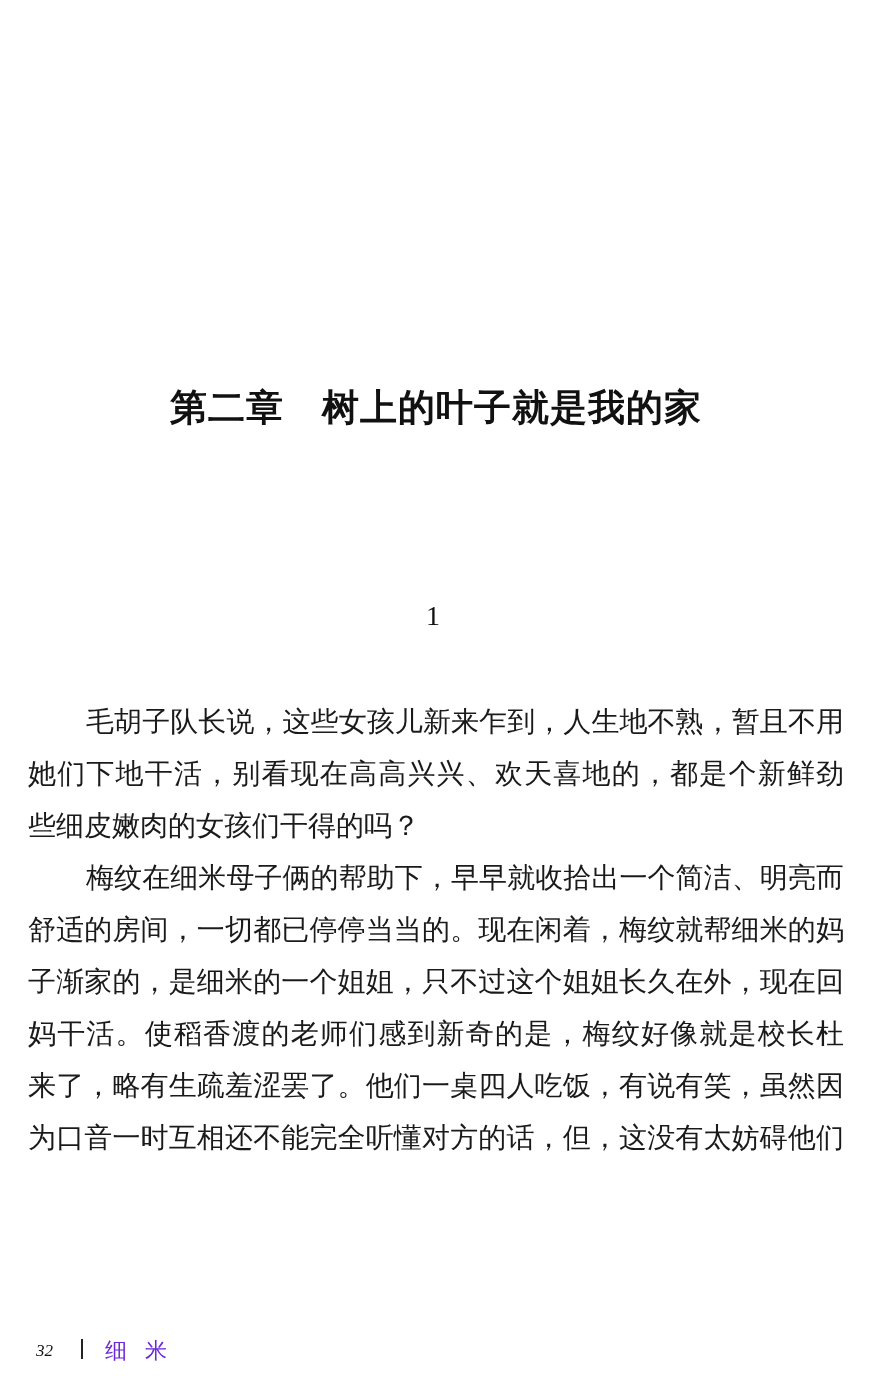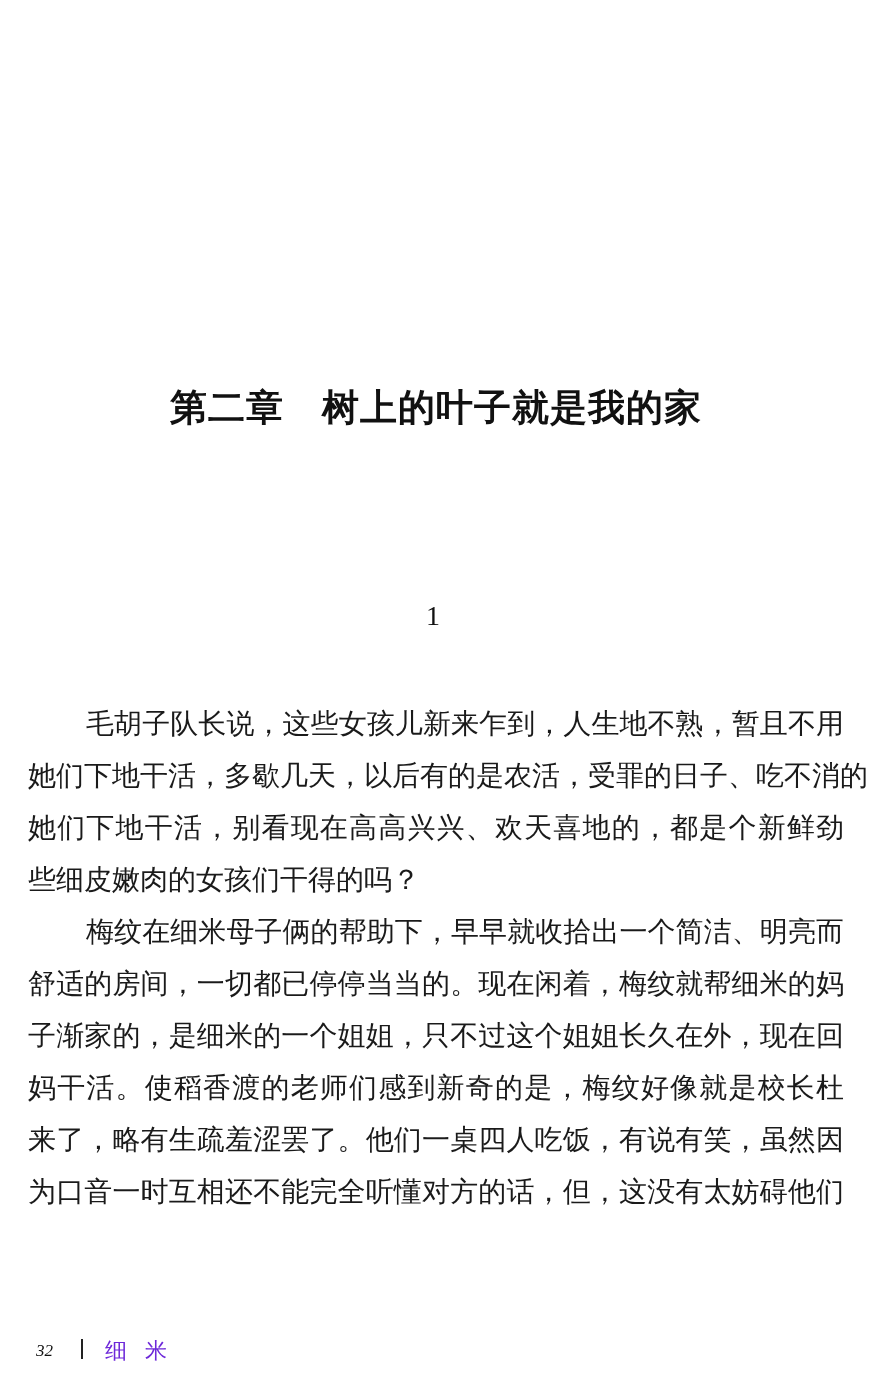--- a/index.html
+++ b/index.html
@@ -44,21 +44,21 @@
     font-family: "Liberation Serif", "DejaVu Serif", serif;
     font-size: 28px;
     line-height: 36px;
     color: #111;
   }
   .body-text {
     position: absolute;
     top: 698px;
     left: 28px;
     width: 816px;
-    font-family: Liberation Serif, serif;
+    font-family: Liberation Mono, monospace;
     font-size: 28px;
     line-height: 52px;
     color: #1a1a1a;
   }
   .line {
     display: block;
     height: 52px;
     white-space: nowrap;
     text-align: justify;
     text-align-last: justify;
@@ -105,21 +105,20 @@
 
 <div class="page">
 
   <div class="chapter-title">第二章　树上的叶子就是我的家</div>
 
   <div class="section-number">1</div>
 
   <div class="body-text">
     <div>
       <span class="line indent">毛胡子队长说，这些女孩儿新来乍到，人生地不熟，暂且不用</span>
-      <span class="line">她们下地干活，多歇几天，以后有的是农活，受罪的日子、吃不消的</span>
       <span class="line">她们下地干活，别看现在高高兴兴、欢天喜地的，都是个新鲜劲</span>
       <span class="line last">些细皮嫩肉的女孩们干得的吗？</span>
     </div>
     <div>
       <span class="line indent">梅纹在细米母子俩的帮助下，早早就收拾出一个简洁、明亮而</span>
       <span class="line">舒适的房间，一切都已停停当当的。现在闲着，梅纹就帮细米的妈</span>
       <span class="line">子渐家的，是细米的一个姐姐，只不过这个姐姐长久在外，现在回</span>
       <span class="line">妈干活。使稻香渡的老师们感到新奇的是，梅纹好像就是校长杜</span>
       <span class="line">来了，略有生疏羞涩罢了。他们一桌四人吃饭，有说有笑，虽然因</span>
       <span class="line">为口音一时互相还不能完全听懂对方的话，但，这没有太妨碍他们</span>

